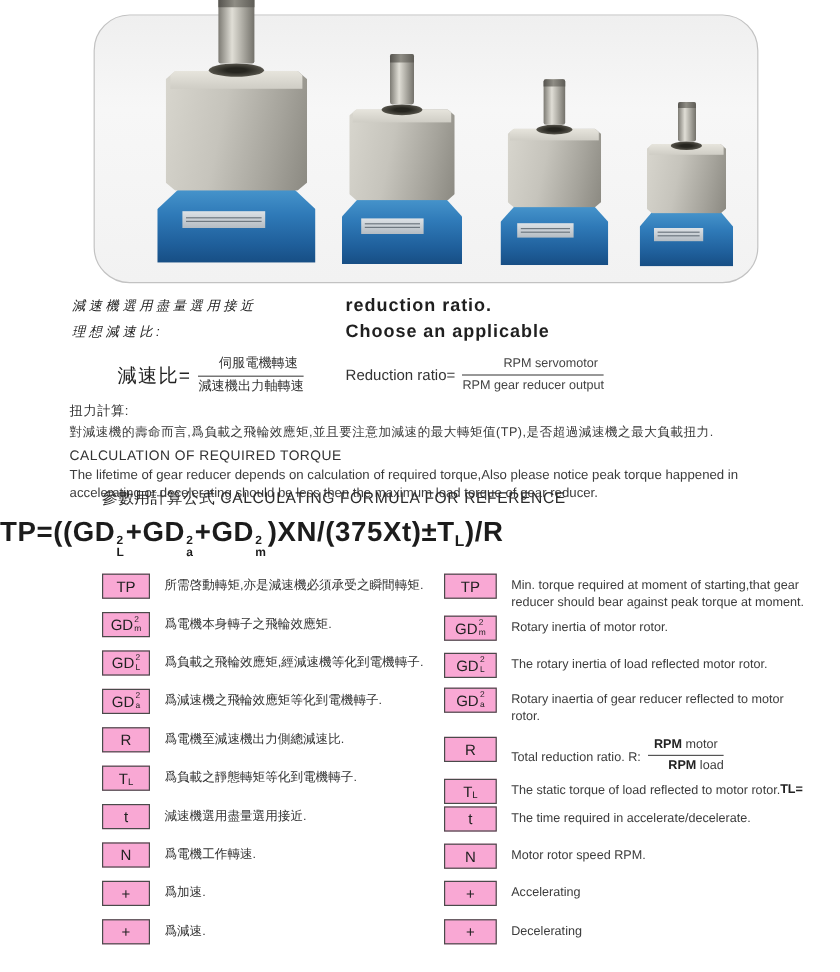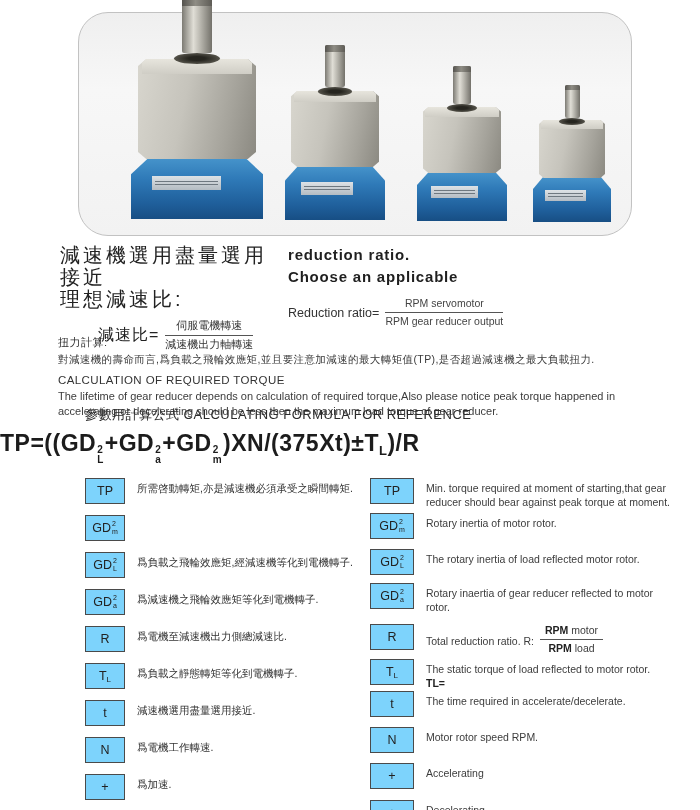--- a/index.html
+++ b/index.html
@@ -33,24 +33,24 @@
   .r2{left:206px;bottom:15px;} .r2 .shaft{width:20px;height:42px;} .r2 .collar{width:34px;height:9px;}
   .r2 .housing{width:88px;height:76px;}  .r2 .base{width:100px;height:55px;}
   .r3{left:338px;bottom:14px;} .r3 .shaft{width:18px;height:38px;} .r3 .collar{width:30px;height:8px;}
   .r3 .housing{width:78px;height:66px;}  .r3 .base{width:90px;height:50px;}
   .r4{left:454px;bottom:13px;} .r4 .shaft{width:15px;height:33px;} .r4 .collar{width:26px;height:7px;}
   .r4 .housing{width:66px;height:58px;}  .r4 .base{width:78px;height:46px;}
 
   
   .intro{position:absolute;left:60px;top:244px;width:606px;display:flex;}
   .intro-left{width:228px;}
-  .zh-title{font-size:20px;letter-spacing:3px;color:#222;line-height:22px;}
+  .zh-title{font-size:11px;letter-spacing:3px;color:#222;line-height:22px;font-style:italic;}
   .ratio-line{display:flex;align-items:center;gap:6px;margin-top:9px;}
   .ratio-label-zh{font-size:16px;letter-spacing:1px;color:#222;margin-left:38px;}
-  .frac{display:inline-flex;flex-direction:column;text-align:center;line-height:1.25;}
+  .frac{display:inline-flex;flex-direction:column;text-align:right;line-height:1.25;}
   .frac .num{border-bottom:1px solid #555;padding:0 5px 2px;}
   .frac .den{padding-top:2px;}
   .frac-zh{font-size:11px;color:#333;}
   .intro-right{width:372px;}
   .en-title{font-size:15px;font-weight:700;letter-spacing:0.8px;color:#1f1f1f;line-height:22px;}
   .ratio-label-en{font-size:12.5px;color:#333;}
   .frac-en{font-size:10.5px;color:#444;}
 
   
   .torque{position:absolute;left:58px;top:335px;width:606px;}
@@ -67,30 +67,30 @@
   .bstack{display:inline-flex;flex-direction:column;font-size:10px;line-height:1;
          vertical-align:-2px;margin:0 1px;}
   .fsub{font-size:13px;vertical-align:-4px;}
 
   
   .defs{position:absolute;left:85px;top:478px;right:28px;display:flex;justify-content:space-between;}
   .col-left{width:276px;}
   .col-right{width:302px;}
   .def-row{display:flex;gap:12px;align-items:flex-start;}
   .col-left .def-row{margin-bottom:11px;}
-  .sym-box{flex:none;min-width:40px;height:21px;border:1px solid #4a4a4a;background:#7dd3fc;
+  .sym-box{flex:none;min-width:40px;height:21px;border:1px solid #4a4a4a;background:#f9a8d4;
          display:inline-flex;align-items:center;justify-content:center;
-         font-size:12.5px;color:#222;box-sizing:border-box;padding:12px 3px;}
+         font-size:12.5px;color:#222;box-sizing:border-box;padding:0 3px;}
   .col-right .sym-box{min-width:44px;}
   .stack{display:inline-flex;flex-direction:column;font-size:7px;line-height:1.1;margin-left:1px;}
   .sym-sub{font-size:8px;margin-top:6px;}
   .zh-desc{font-size:10.5px;color:#333;line-height:21px;white-space:nowrap;}
   .en-desc{font-size:10.5px;color:#3c3c3c;line-height:14px;padding-top:3px;}
   .desc-flex{display:flex;align-items:center;gap:6px;}
-  .desc-col{display:flex;flex-direction:column;}
+  .desc-col{display:flex;flex-direction:row;}
   .eq-row{display:flex;align-items:center;gap:4px;margin-top:1px;font-size:10.5px;color:#333;}
   .frac-tiny{font-size:10.5px;color:#3c3c3c;}
   .frac-tiny b,.eq-row b{font-weight:700;color:#222;}
   .mb2{margin-bottom:2px;} .mb4{margin-bottom:4px;}
   .mb8{margin-bottom:8px;} .mb10{margin-bottom:10px;} .mb11{margin-bottom:11px;}
 </style>
 </head>
 <body>
 
 <div class="page">
@@ -199,20 +199,21 @@
         <span class="zh-desc">所需啓動轉矩,亦是減速機必須承受之瞬間轉矩.</span>
       </div>
       <div class="def-row">
         <span class="sym-box">
             <span>GD</span>
             <span class="stack">
               <span>2</span>
               <span>m</span>
             </span>
           </span>
+        <span class="zh-desc">爲電機本身轉子之飛輪效應矩.</span>
       </div>
       <div class="def-row">
         <span class="sym-box">
             <span>GD</span>
             <span class="stack">
               <span>2</span>
               <span>L</span>
             </span>
           </span>
         <span class="zh-desc">爲負載之飛輪效應矩,經減速機等化到電機轉子.</span>

